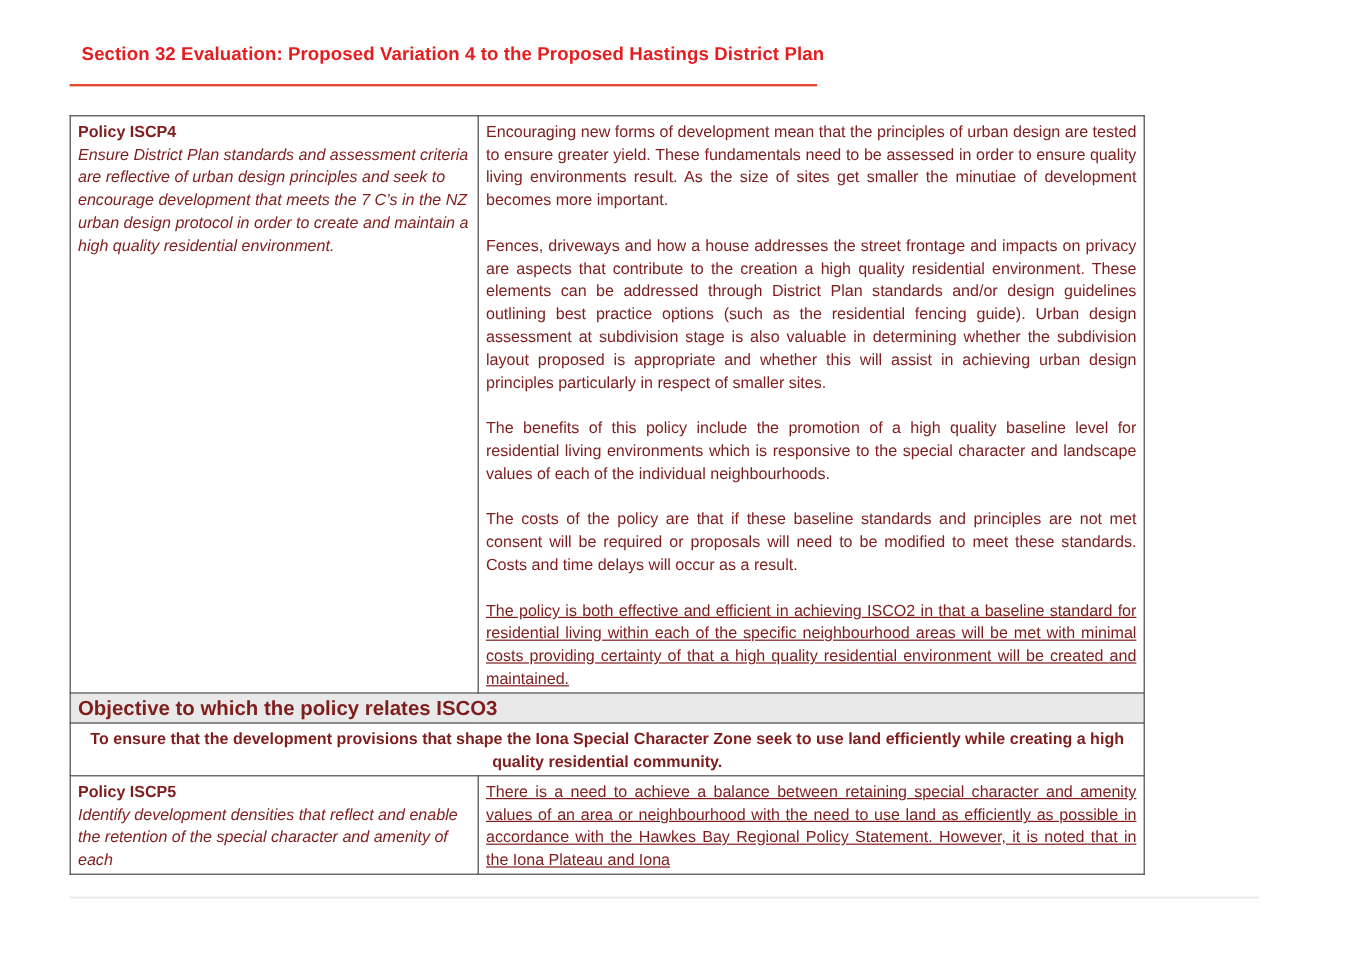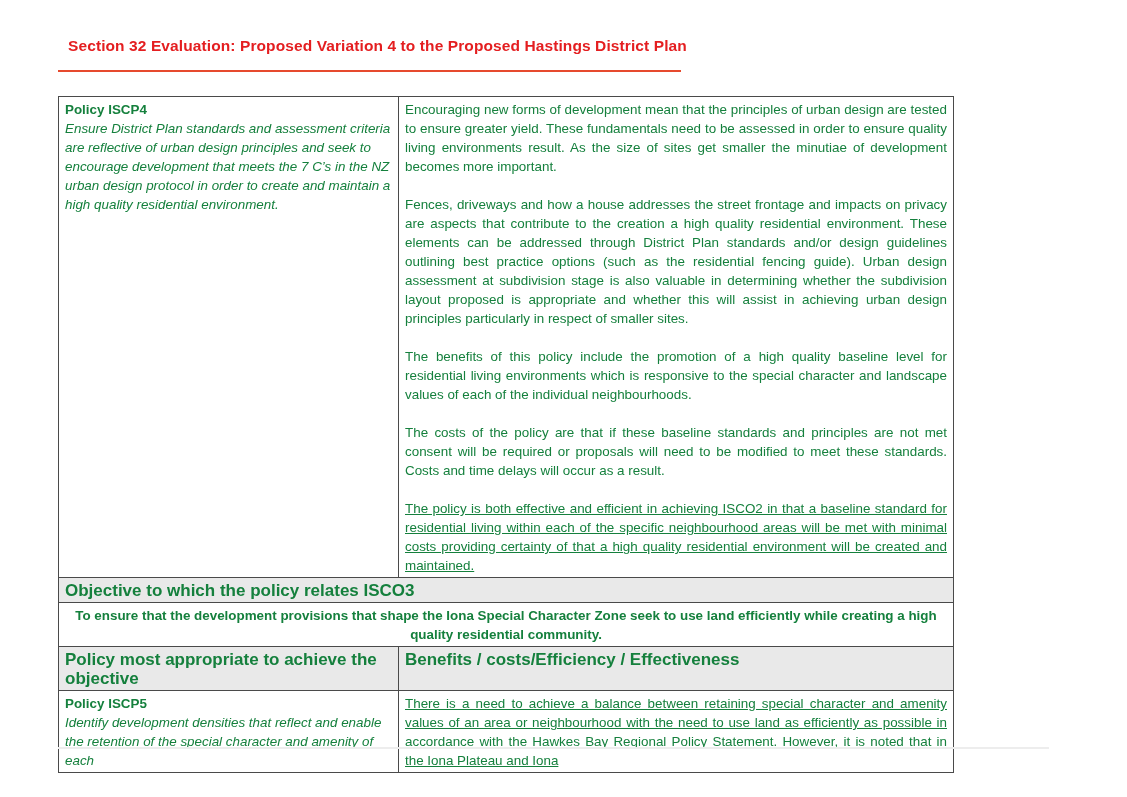--- a/index.html
+++ b/index.html
@@ -24,21 +24,21 @@
     width: 623px; height: 2px;
     background: #e64a2e;
   }
 
   table.s32 {
     position: absolute; left: 58px; top: 96px;
     width: 895px;
     border-collapse: collapse;
     table-layout: fixed;
     font-size: 13.4px;
-    color: #15803d;
+    color: #7f1d1d;
   }
   col.c1 { width: 340px; }
   col.c2 { width: 555px; }
   td.cell {
     border: 1px solid var(--border, #4a4a4a);
     vertical-align: top;
     padding: 3px 6px 2px 6px;
     line-height: 19px;
   }
   tr.r1 td { height: 458px; }
@@ -98,24 +98,20 @@
       </tr>
 
       <tr class="r2">
         <td class="cell header-cell" colspan="2" style="background: rgb(233, 233, 233);">Objective to which the policy relates ISCO3</td>
       </tr>
 
       <tr class="r3">
         <td class="cell objective-cell" colspan="2">To ensure that the development provisions that shape the Iona Special Character Zone seek to use land efficiently while creating a high quality residential community.</td>
       </tr>
 
-      <tr class="r4">
-        <td class="cell header-cell" style="background: rgb(233, 233, 233);">Policy most appropriate to achieve the objective</td>
-        <td class="cell header-cell" style="background: rgb(233, 233, 233);">Benefits / costs/Efficiency / Effectiveness</td>
-      </tr>
 
       <tr class="r5">
         <td class="cell">
           <div class="policy-label">Policy ISCP5</div>
           <div class="policy-desc">Identify development densities that reflect and enable the retention of the special character and amenity of each</div>
         </td>
         <td class="cell benefits-cell">
           <p>There is a need to achieve a balance between retaining special character and amenity values of an area or neighbourhood with the need to use land as efficiently as possible in accordance with the Hawkes Bay Regional Policy Statement.  However, it is noted that in the Iona Plateau and Iona</p>
         </td>
       </tr>

